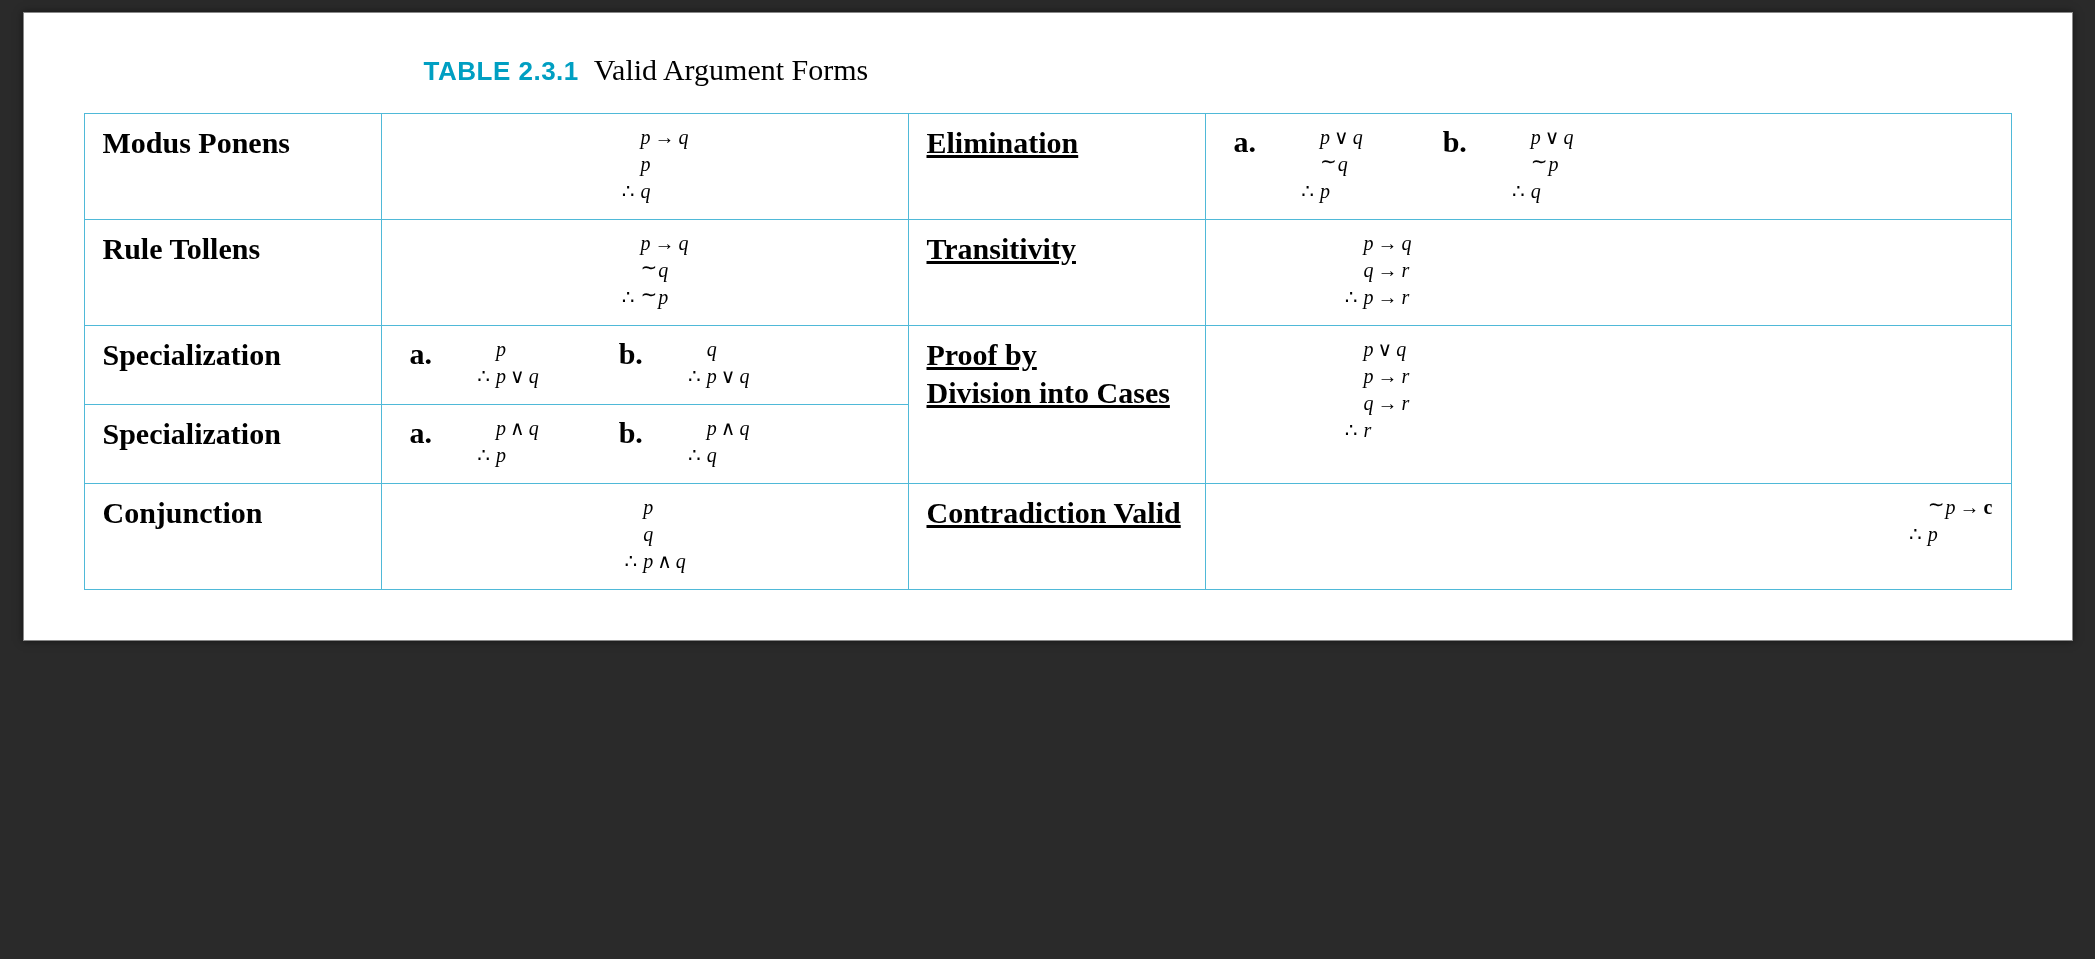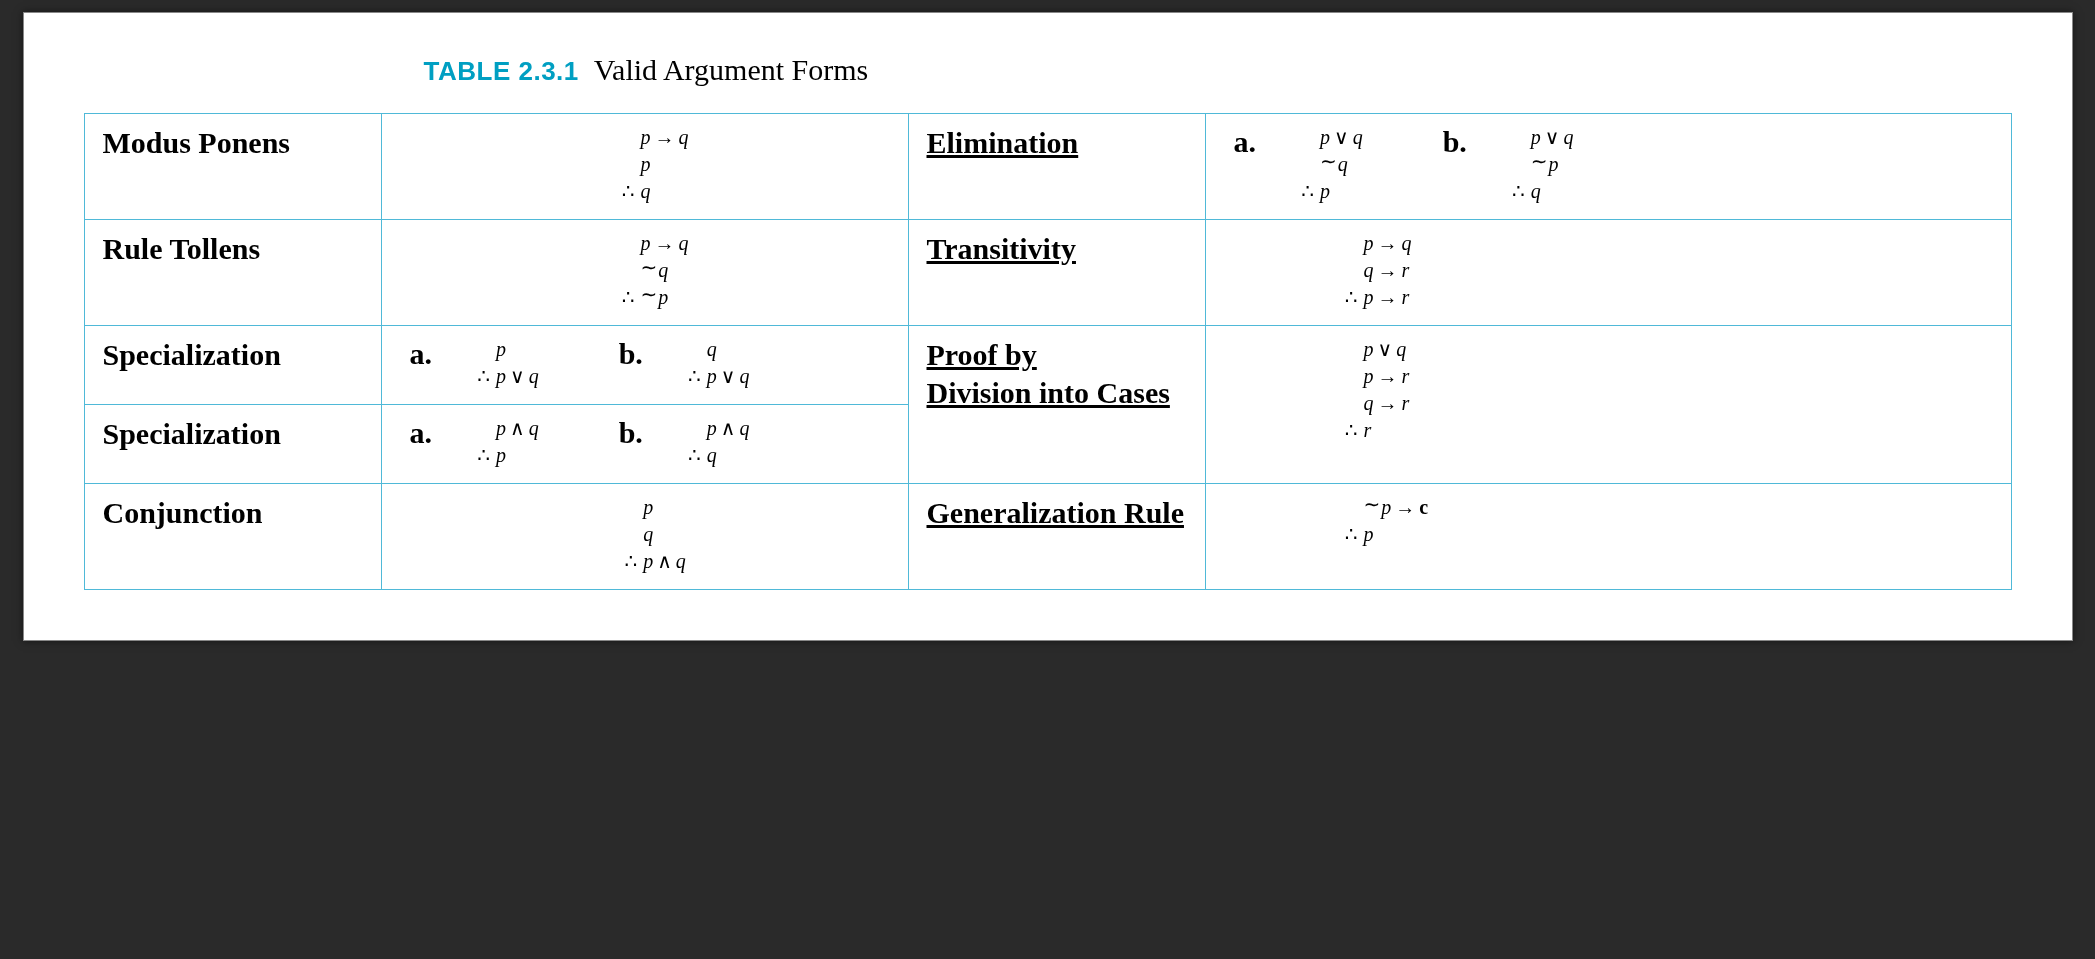--- a/index.html
+++ b/index.html
@@ -333,23 +333,23 @@
                   <span class="th"></span>
                   <span class="expr">q</span>
                 </div>
             <div class="line concl">
                   <span class="th">∴</span>
                   <span class="expr"><span>p</span><span class="op">∧</span><span>q</span></span>
                 </div>
           </div>
         </div>
       </td>
-      <td class="form2">Generalization Rule</td>
+      <td class="form2">Contradiction Valid</td>
       <td class="formR">
-        <div class="arg-row" style="justify-content:flex-start; padding-left:100px;">
+        <div class="arg-row" style="justify-content:flex-end; padding-left:100px;">
           <div class="arg">
             <div class="line">
                   <span class="th"></span>
                   <span class="expr"><span class="neg">∼</span><span>p</span><span class="op">→</span><span class="bold-c">c</span></span>
                 </div>
             <div class="line concl">
                   <span class="th">∴</span>
                   <span class="expr">p</span>
                 </div>
           </div>

